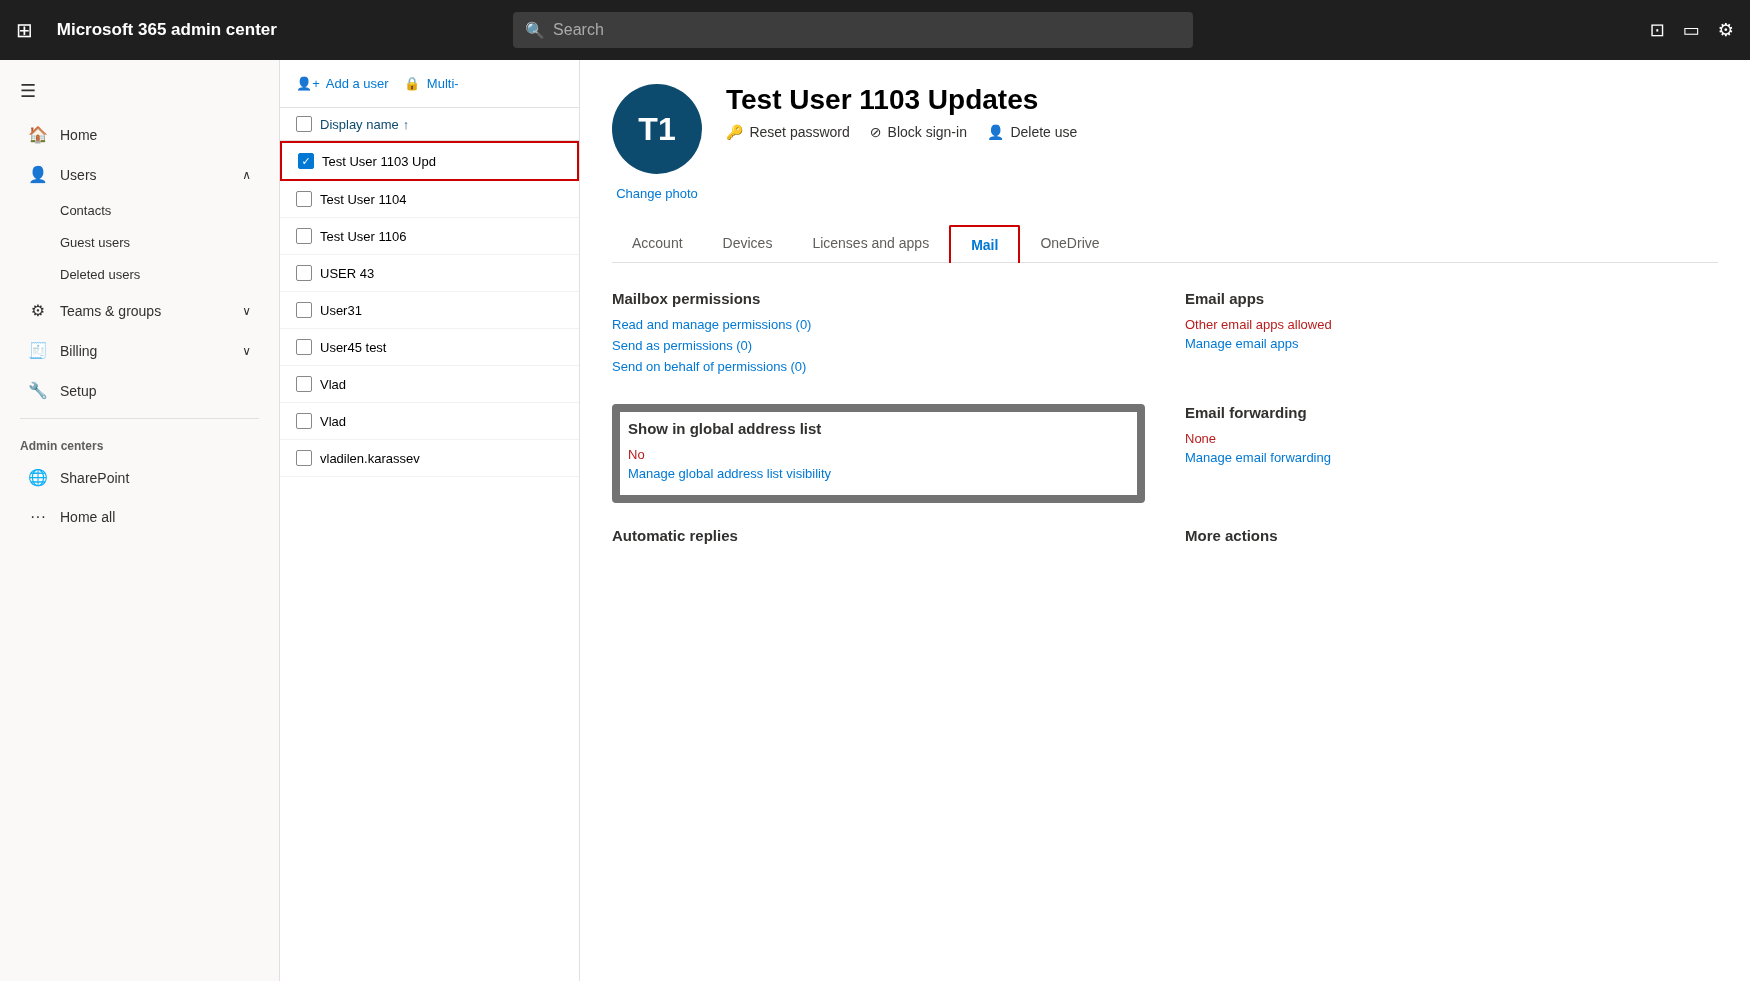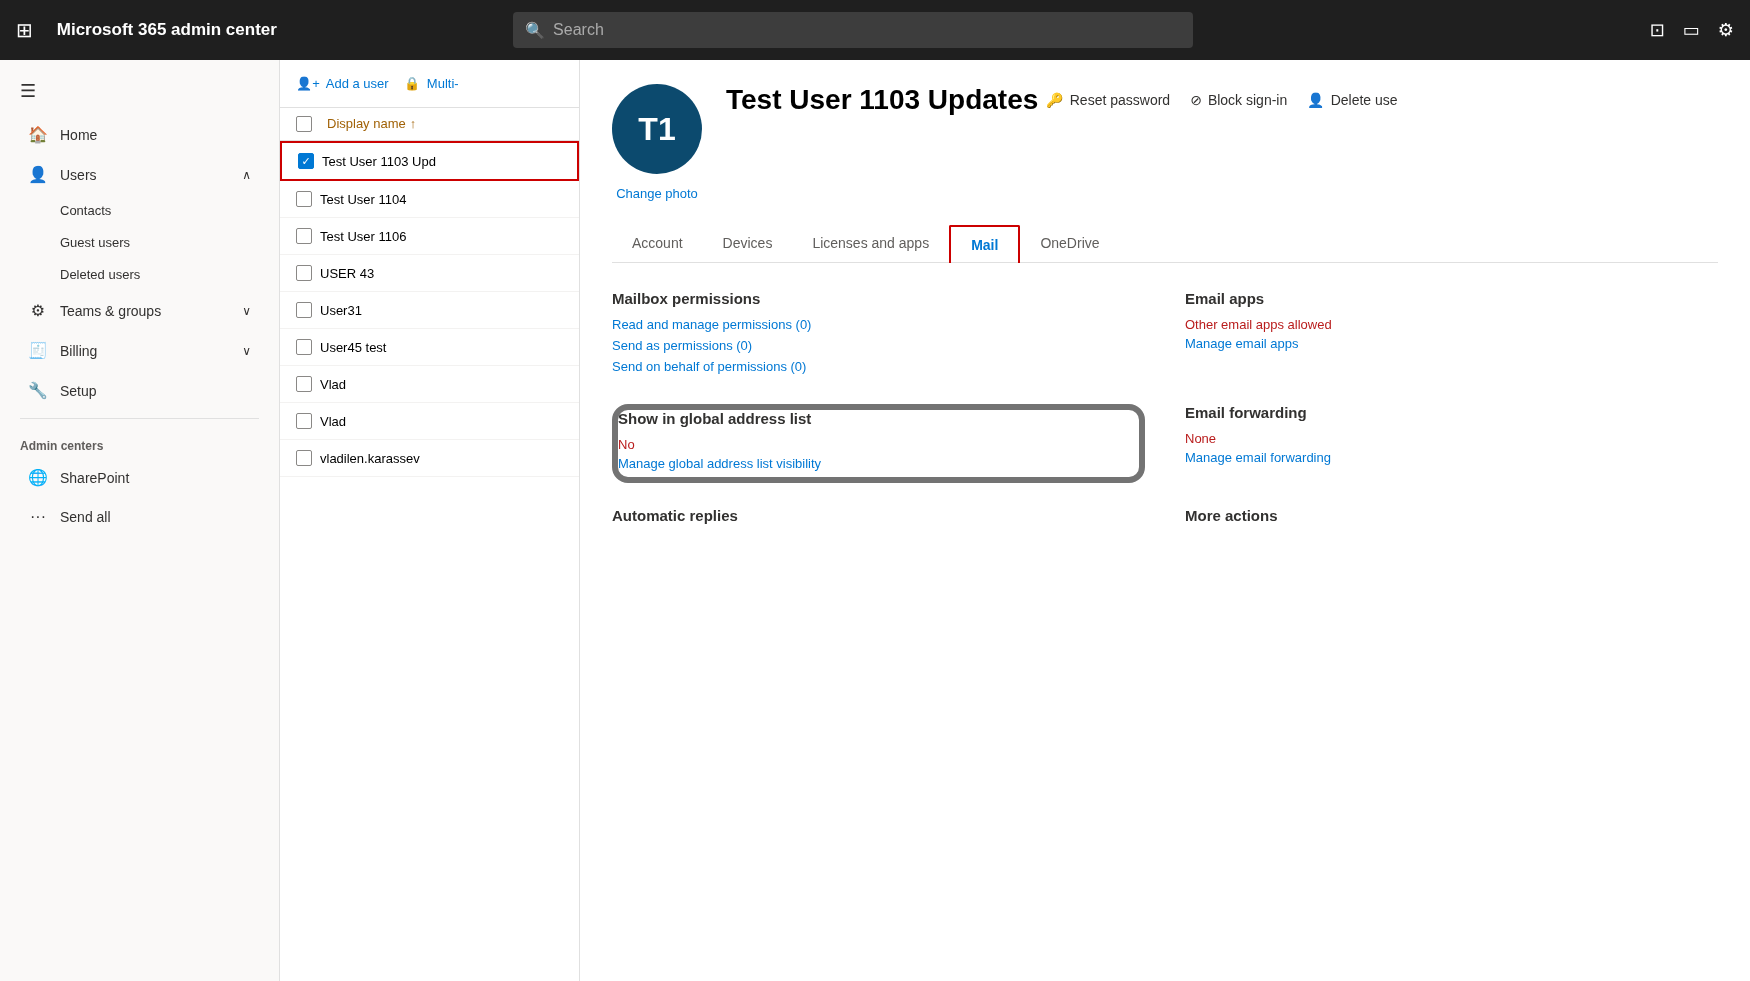--- a/index.html
+++ b/index.html
@@ -142,26 +142,26 @@
       gap: 6px;
       color: #0078d4;
       font-size: 13px;
       cursor: pointer;
       background: none;
       border: none;
       padding: 4px 0;
     }
     .user-list-header {
       display: flex;
-      align-items: flex-start;
+      align-items: center;
       padding: 8px 16px;
       border-bottom: 1px solid #e0e0e0;
       font-size: 13px;
-      color: #a16207;
-      gap: 15px;
+      color: #0c4a6e;
+      gap: 8px;
     }
     .user-list-header .col-header { display: flex; align-items: center; gap: 4px; }
     .user-row {
       display: flex;
       align-items: center;
       padding: 10px 16px;
       border-bottom: 1px solid #f3f2f1;
       gap: 8px;
       cursor: pointer;
       font-size: 13px;
@@ -189,21 +189,21 @@
       border-radius: 50%;
       background: #0c4a6e;
       display: flex;
       align-items: center;
       justify-content: center;
       color: #fff;
       font-size: 32px;
       font-weight: 600;
       flex-shrink: 0;
     }
-    .detail-header-right { display: flex; flex-direction: row; gap: 8px; }
+    .detail-header-right { display: flex; flex-direction: column; gap: 8px; }
     .detail-user-name { font-size: 28px; font-weight: 700; color: #000; }
     .detail-actions { display: flex; gap: 20px; align-items: center; flex-wrap: wrap; }
     .detail-action-btn {
       display: flex;
       align-items: center;
       gap: 6px;
       color: #323130;
       font-size: 14px;
       cursor: pointer;
       background: none;
@@ -244,23 +244,23 @@
     .mail-link {
       color: #0078d4;
       font-size: 13px;
       cursor: pointer;
       display: block;
       margin-bottom: 6px;
       text-decoration: none;
     }
     .mail-text { font-size: 13px; color: #b91c1c; margin-bottom: 4px; }
     .highlighted-section {
-      border: 6px solid #737373;
-      border-radius: 16px;
-      padding: 0;
+      border: 8px solid #737373;
+      border-radius: 4px;
+      padding: 8px;
     }
   </style>
 </head>
 <body>
 
 <div class="topbar">
   <span class="topbar-dots">⊞</span>
   <span class="topbar-title">Microsoft 365 admin center</span>
   <div class="topbar-search">
     <span style="color:#aaa;margin-right:8px;">🔍</span>
@@ -321,21 +321,21 @@
 
     <div class="sidebar-section-label">Admin centers</div>
 
     <div class="sidebar-item">
       <span class="sidebar-item-icon">🌐</span>
       <span>SharePoint</span>
     </div>
 
     <div class="sidebar-item">
       <span class="sidebar-item-icon">···</span>
-      <span>Send all</span>
+      <span>Home all</span>
     </div>
   </div>
 
   <div class="content-area">
 
     <div class="user-list-panel">
       <div class="user-list-toolbar">
         <button class="toolbar-btn">
           <span>👤+</span>
           <span>Add a user</span>

